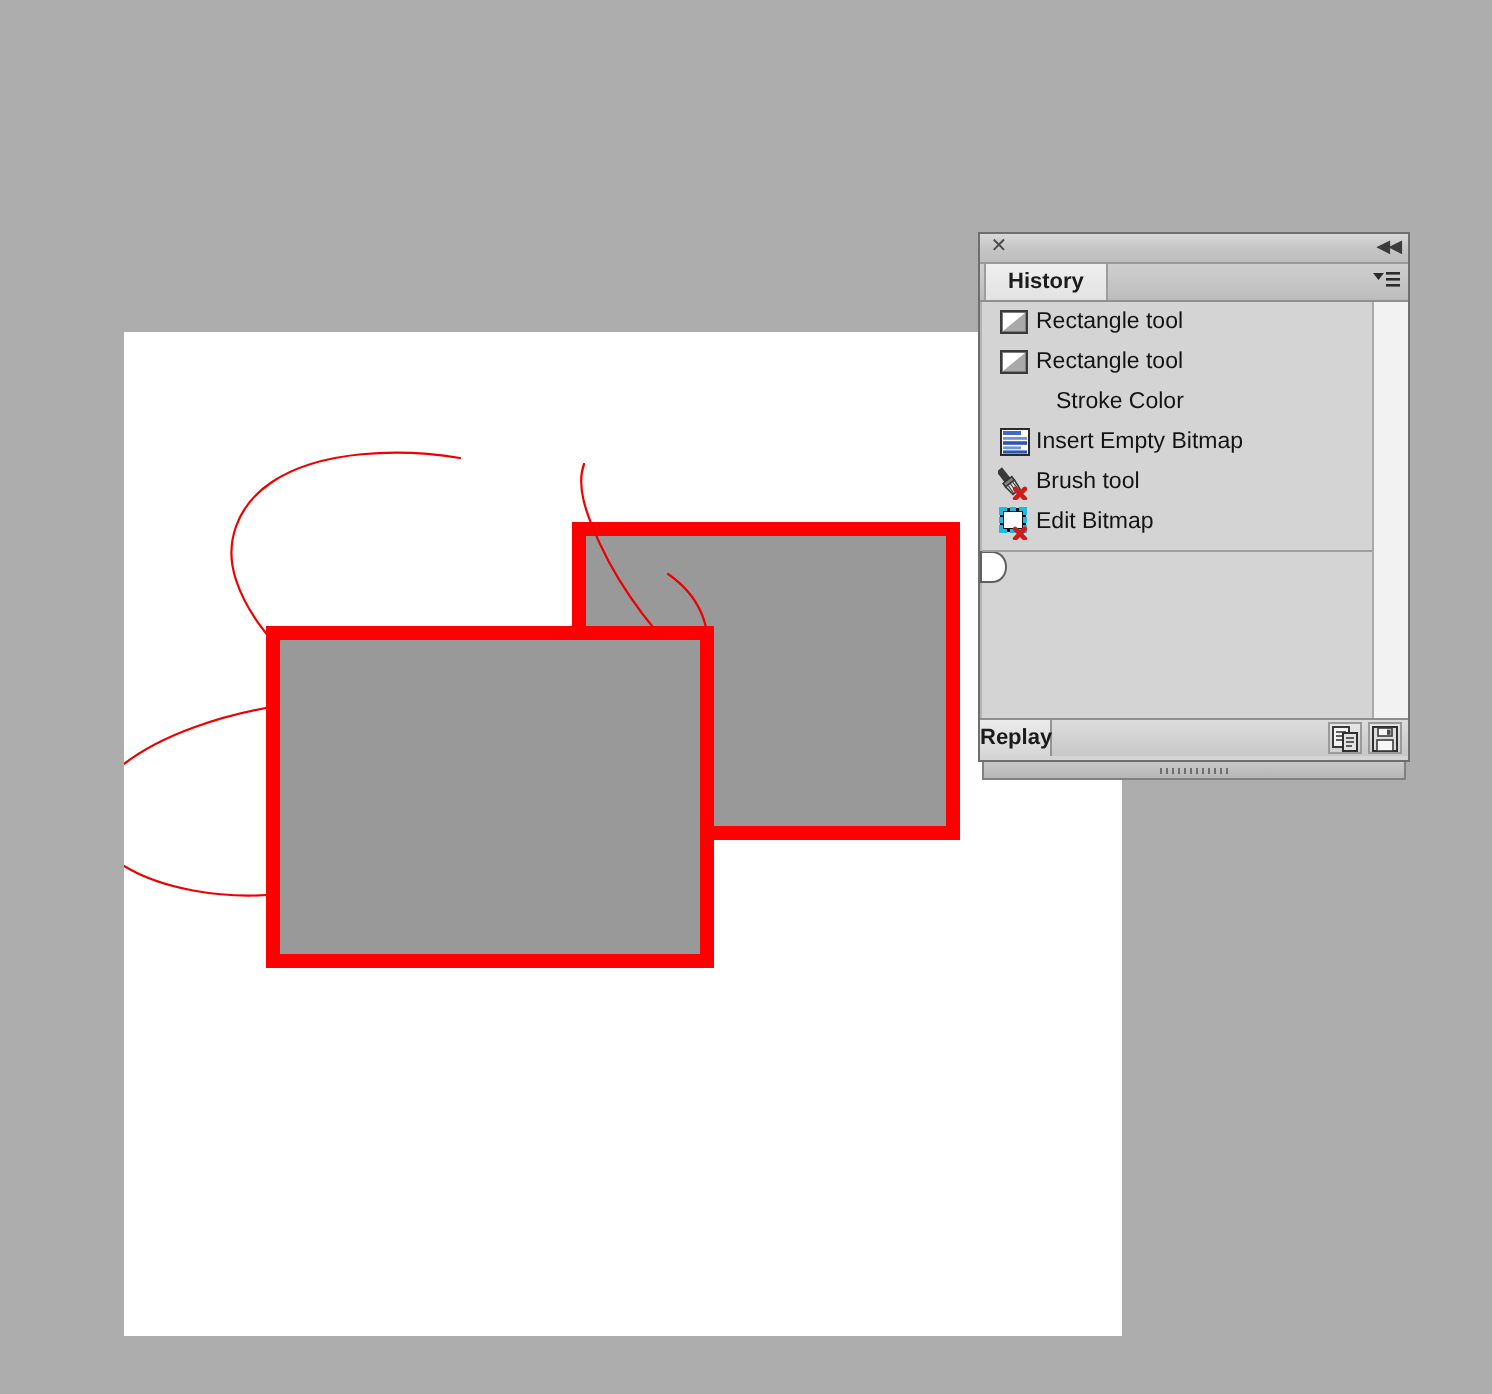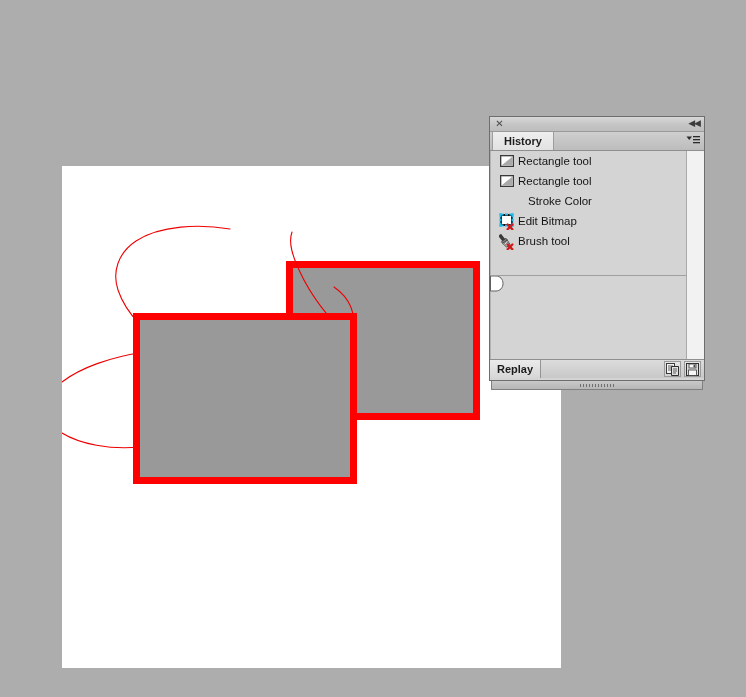--- a/index.html
+++ b/index.html
@@ -186,21 +186,21 @@
   .panel-footer {
     position: relative;
     height: 18px;
     background: linear-gradient(to bottom, #dcdcdc 0%, #c8c8c8 100%);
     border-top: 1px solid #8f8f8f;
   }
   .replay-button {
     position: absolute;
     left: 0px;
     top: 0px;
-    width: 51px;
+    width: 36px;
     height: 18px;
     line-height: 18px;
     text-align: center;
     font-size: 11px;
     font-weight: bold;
     color: #1b1b1b;
     background: linear-gradient(to bottom, #ebebeb 0%, #d6d6d6 100%);
     border-right: 1px solid #949494;
     box-sizing: border-box;
   }
@@ -304,20 +304,55 @@
             <path d="M1.5 11.5 L12.5 11.5 L12.5 2.5 Z" fill="#a9a9a9"></path>
           </svg>
         </span>
         <span class="row-label">Rectangle tool</span>
       </div>
 
       <div class="history-row no-icon">
         <span class="row-label">Stroke Color</span>
       </div>
 
+      <div class="history-row">
+        <span class="row-icon">
+          <svg width="15" height="14" viewBox="0 0 15 14">
+            <rect x="0.5" y="0.5" width="14" height="13" fill="#ffffff" stroke="#2a2a2a" stroke-width="1"></rect>
+            <rect x="1.5" y="1.5" width="9" height="2" fill="#4169c8"></rect>
+            <rect x="1.5" y="4.5" width="12" height="1.4" fill="#6f93d8"></rect>
+            <rect x="1.5" y="6.6" width="12" height="1.8" fill="#2f55b4"></rect>
+            <rect x="1.5" y="9.2" width="9" height="1.4" fill="#6f93d8"></rect>
+            <rect x="1.5" y="11.2" width="12" height="1.6" fill="#2f55b4"></rect>
+          </svg>
+        </span>
+        <span class="row-label">Insert Empty Bitmap</span>
+      </div>
+
+      <div class="history-row">
+        <span class="row-icon" style="left:8px;top:2px;width:18px;height:17px;">
+          <svg width="18" height="17" viewBox="0 0 18 17">
+            <g transform="rotate(-38 8 8)">
+              <rect x="4.2" y="-1.5" width="3.6" height="7" fill="#3a3a3a"></rect>
+              <rect x="3.2" y="5.2" width="5.6" height="2.2" fill="#7e7e7e" stroke="#303030" stroke-width="0.7"></rect>
+              <path d="M3.2 7.4 L8.8 7.4 L8.2 12.6 L3.8 12.6 Z" fill="#e8e8e8" stroke="#3a3a3a" stroke-width="0.8"></path>
+              <g stroke="#4a4a4a" stroke-width="0.6">
+                <line x1="4.6" y1="7.8" x2="4.4" y2="12.3"></line>
+                <line x1="6.0" y1="7.8" x2="6.0" y2="12.3"></line>
+                <line x1="7.4" y1="7.8" x2="7.6" y2="12.3"></line>
+              </g>
+            </g>
+            <g stroke="#d01b1b" stroke-width="2.3" stroke-linecap="round">
+              <line x1="8.6" y1="11.5" x2="13.4" y2="16.3"></line>
+              <line x1="13.4" y1="11.5" x2="8.6" y2="16.3"></line>
+            </g>
+          </svg>
+        </span>
+        <span class="row-label">Brush tool</span>
+      </div>
 
       <div class="history-row">
         <span class="row-icon" style="left:8px;top:2px;width:17px;height:17px;">
           <svg width="17" height="17" viewBox="0 0 17 17">
             <rect x="1" y="1" width="13" height="12" fill="#111111"></rect>
             <rect x="3" y="3" width="9" height="8" fill="#ffffff"></rect>
             <g fill="#1fb9e8">
               <rect x="0.5" y="0.5" width="4" height="2"></rect>
               <rect x="0.5" y="0.5" width="2" height="4"></rect>
               <rect x="10.5" y="0.5" width="4" height="2"></rect>
@@ -333,42 +368,20 @@
             </g>
             <g stroke="#d01b1b" stroke-width="2.3" stroke-linecap="round">
               <line x1="8.6" y1="11.5" x2="13.4" y2="16.3"></line>
               <line x1="13.4" y1="11.5" x2="8.6" y2="16.3"></line>
             </g>
           </svg>
         </span>
         <span class="row-label">Edit Bitmap</span>
       </div>
 
-      <div class="history-row">
-        <span class="row-icon" style="left:8px;top:2px;width:18px;height:17px;">
-          <svg width="18" height="17" viewBox="0 0 18 17">
-            <g transform="rotate(-38 8 8)">
-              <rect x="4.2" y="-1.5" width="3.6" height="7" fill="#3a3a3a"></rect>
-              <rect x="3.2" y="5.2" width="5.6" height="2.2" fill="#7e7e7e" stroke="#303030" stroke-width="0.7"></rect>
-              <path d="M3.2 7.4 L8.8 7.4 L8.2 12.6 L3.8 12.6 Z" fill="#e8e8e8" stroke="#3a3a3a" stroke-width="0.8"></path>
-              <g stroke="#4a4a4a" stroke-width="0.6">
-                <line x1="4.6" y1="7.8" x2="4.4" y2="12.3"></line>
-                <line x1="6.0" y1="7.8" x2="6.0" y2="12.3"></line>
-                <line x1="7.4" y1="7.8" x2="7.6" y2="12.3"></line>
-              </g>
-            </g>
-            <g stroke="#d01b1b" stroke-width="2.3" stroke-linecap="round">
-              <line x1="8.6" y1="11.5" x2="13.4" y2="16.3"></line>
-              <line x1="13.4" y1="11.5" x2="8.6" y2="16.3"></line>
-            </g>
-          </svg>
-        </span>
-        <span class="row-label">Brush tool</span>
-      </div>
-
       <span class="undo-marker">
         <svg width="14" height="17" viewBox="0 0 14 17">
           <path d="M0.5 1 L6 1 C10 1 13 4.2 13 8.5 C13 12.8 10 16 6 16 L0.5 16 Z" fill="#ffffff" stroke="#606060" stroke-width="1"></path>
         </svg>
       </span>
 
       <div class="row-divider"></div>
     </div>
 
     <div class="panel-scrollbar">

